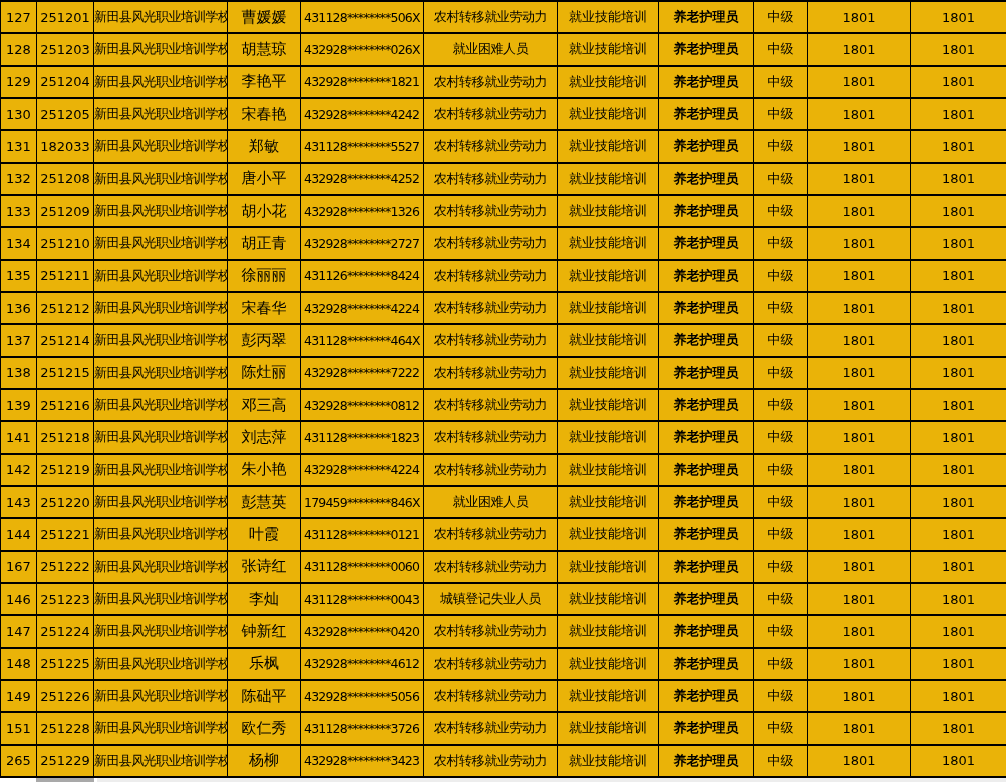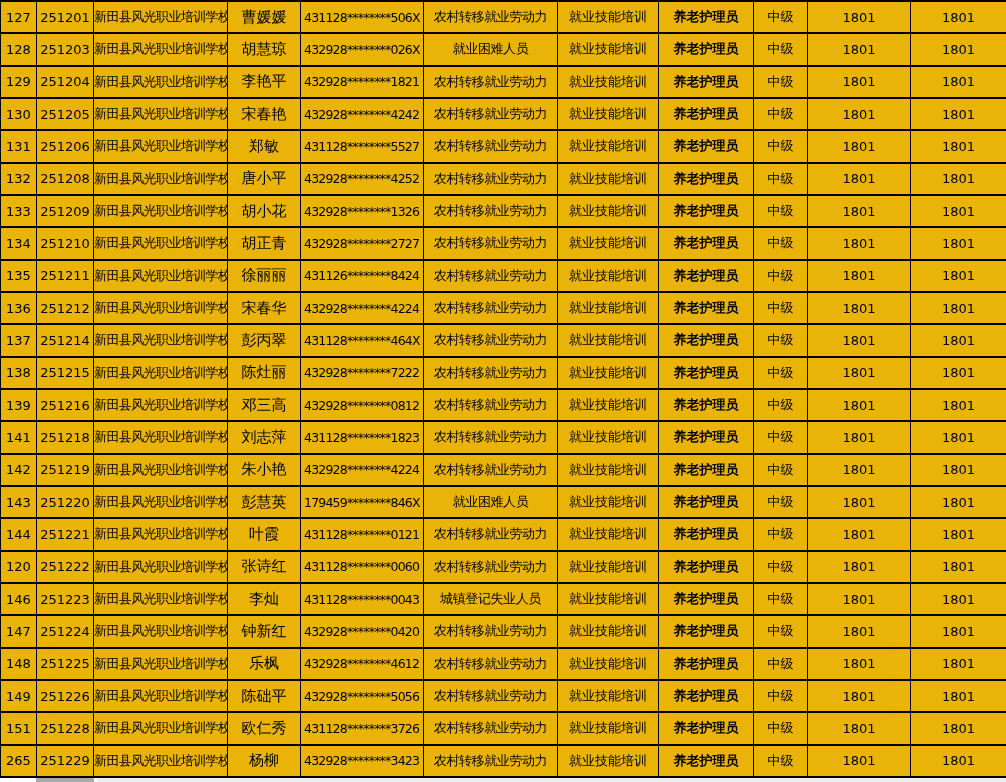--- a/index.html
+++ b/index.html
@@ -117,21 +117,21 @@
         <td class="col-idcard">432928********4242</td>
         <td class="col-category">农村转移就业劳动力</td>
         <td class="col-training">就业技能培训</td>
         <td class="col-job">养老护理员</td>
         <td class="col-level">中级</td>
         <td class="col-amount1">1801</td>
         <td class="col-amount2">1801</td>
       </tr>
       <tr>
         <td class="col-num">131</td>
-        <td class="col-id">251206</td>
+        <td class="col-id">182033</td>
         <td class="col-school">新田县风光职业培训学校</td>
         <td class="col-name">郑敏</td>
         <td class="col-idcard">431128********5527</td>
         <td class="col-category">农村转移就业劳动力</td>
         <td class="col-training">就业技能培训</td>
         <td class="col-job">养老护理员</td>
         <td class="col-level">中级</td>
         <td class="col-amount1">1801</td>
         <td class="col-amount2">1801</td>
       </tr>
@@ -285,21 +285,21 @@
         <td class="col-name">叶霞</td>
         <td class="col-idcard">431128********0121</td>
         <td class="col-category">农村转移就业劳动力</td>
         <td class="col-training">就业技能培训</td>
         <td class="col-job">养老护理员</td>
         <td class="col-level">中级</td>
         <td class="col-amount1">1801</td>
         <td class="col-amount2">1801</td>
       </tr>
       <tr>
-        <td class="col-num">120</td>
+        <td class="col-num">167</td>
         <td class="col-id">251222</td>
         <td class="col-school">新田县风光职业培训学校</td>
         <td class="col-name">张诗红</td>
         <td class="col-idcard">431128********0060</td>
         <td class="col-category">农村转移就业劳动力</td>
         <td class="col-training">就业技能培训</td>
         <td class="col-job">养老护理员</td>
         <td class="col-level">中级</td>
         <td class="col-amount1">1801</td>
         <td class="col-amount2">1801</td>

